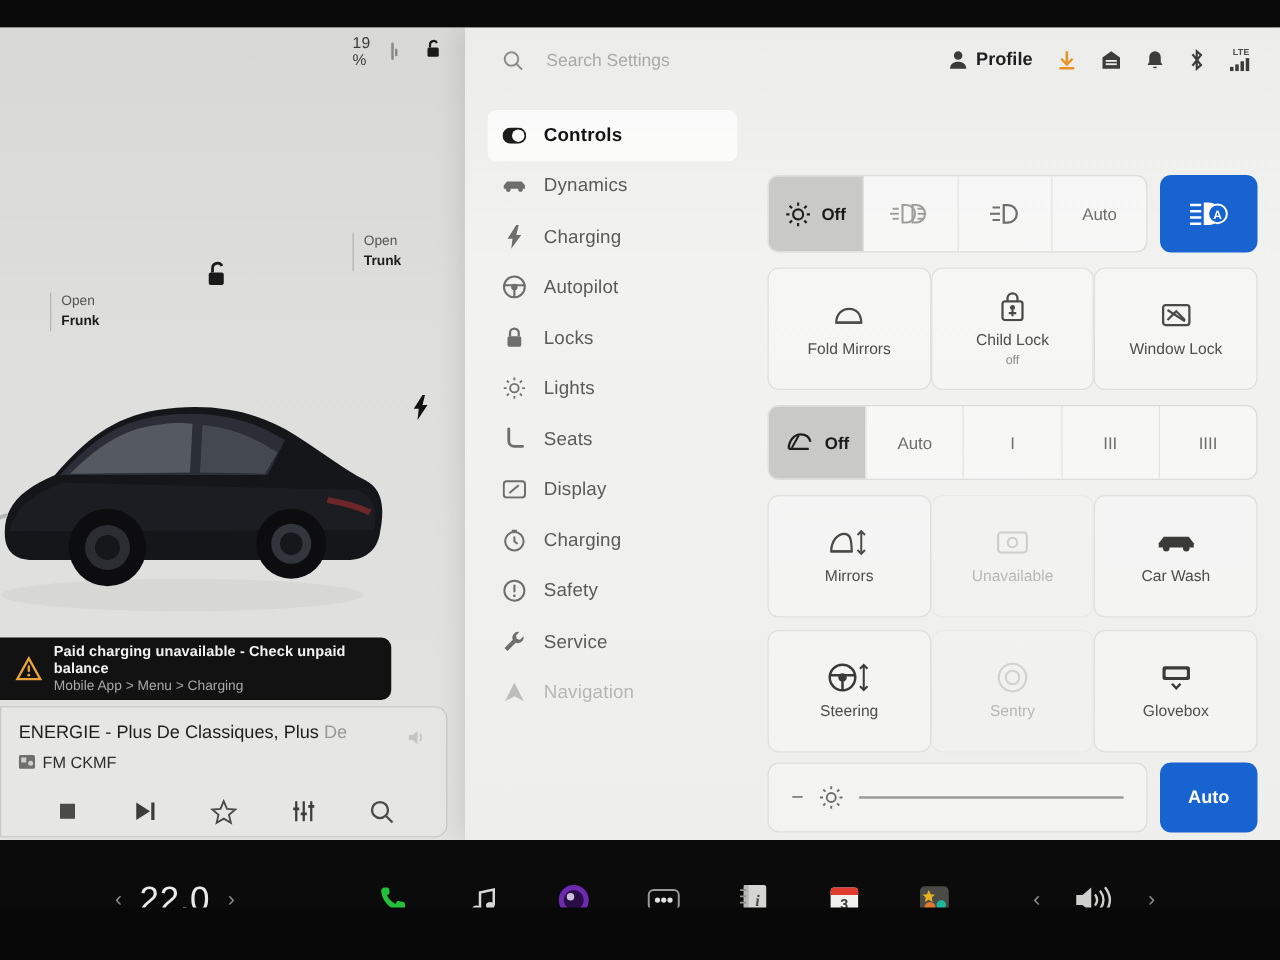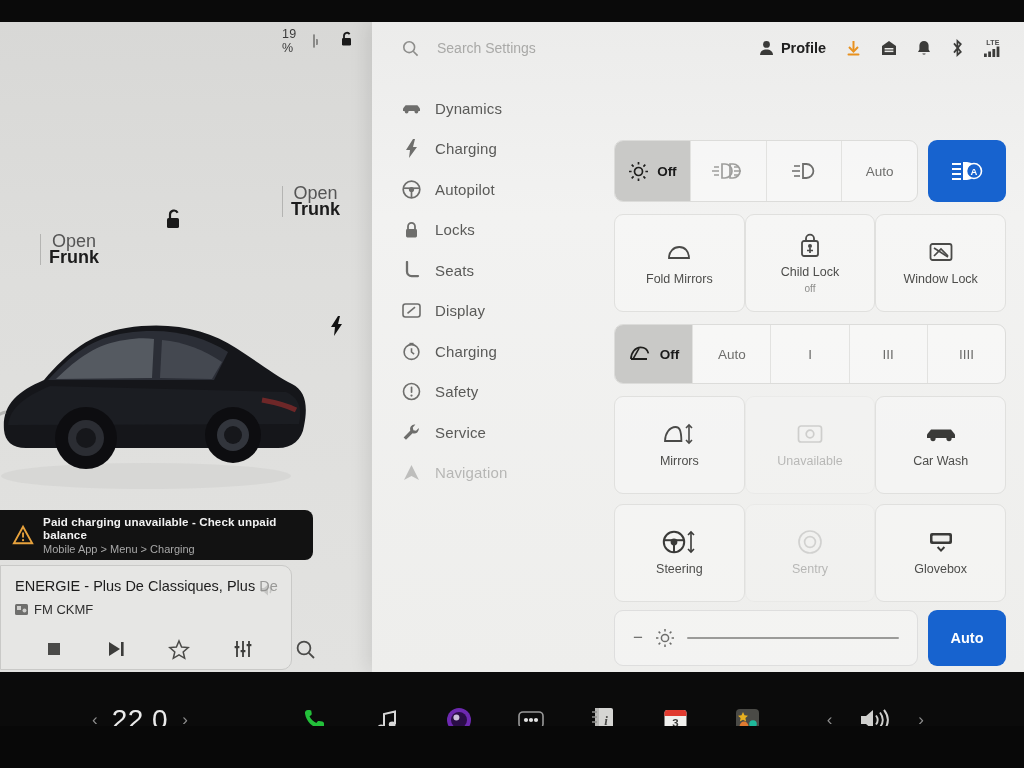--- a/index.html
+++ b/index.html
@@ -33,22 +33,22 @@
   }
   .sb-txt { font-size:12.5px; color:#3a3a3a; letter-spacing:.2px; }
   .batt-shell {
     width:38px;height:14px;border:1.5px solid #8a8a88;border-radius:2.5px;
     position:relative;background:#b9b9b7;
   }
   .batt-shell::after{content:"";position:absolute;right:-4px;top:4px;width:2.5px;height:6px;background:#8a8a88;border-radius:0 1px 1px 0;}
   .batt-fill{position:absolute;left:1px;top:1px;bottom:1px;width:19%;background:#f0a030;border-radius:1.5px;}
 
   .open-label{
-    position:absolute;font-size:18px;line-height:15.5px;color:#555;
-    padding-left:8px;border-left:1.4px solid #b4b4b2;text-align:center;
+    position:absolute;font-size:11px;line-height:15.5px;color:#555;
+    padding-left:8px;border-left:1.4px solid #b4b4b2;
   }
   .open-label b{display:block;color:#1c1c1c;font-weight:700;}
   #lbl-frunk{left:40px;top:212px;}
   #lbl-trunk{left:282px;top:164px;}
   #unlock-icon{position:absolute;left:164px;top:186px;}
   #bolt-icon{position:absolute;left:330px;top:294px;}
 
   #car-img{position:absolute;left:-14px;top:258px;width:330px;height:220px;}
 
   
@@ -56,21 +56,21 @@
     position:absolute;left:0;top:488px;width:313px;height:50px;
     background:#121212;border-radius:0 8px 8px 0;
     display:flex;align-items:center;gap:9px;padding:0 12px;
   }
   #toast-body{display:flex;flex-direction:column;gap:2px;}
   #toast-title{font-size:11.6px;font-weight:700;color:#f2f2f2;letter-spacing:.1px;}
   #toast-sub{font-size:11px;color:#a8a8a8;}
 
   
   #media-card{
-    position:absolute;left:0;top:543px;width:292px;height:105px;
+    position:absolute;left:0;top:543px;width:358px;height:105px;
     background:#e6e6e4;border:1px solid #c9c9c7;border-radius:0 10px 10px 0;
   }
   #media-title{position:absolute;left:14px;top:12px;font-size:14.5px;color:#1d1d1d;white-space:nowrap;}
   #media-title .fade{color:#9a9a98;}
   #media-sub{position:absolute;left:14px;top:36px;font-size:13px;color:#2e2e2e;display:flex;align-items:center;gap:6px;}
   #media-controls{position:absolute;left:0;top:62px;width:358px;height:42px;display:flex;align-items:center;justify-content:space-around;padding:0 22px;}
   #media-mute{position:absolute;right:14px;top:16px;opacity:.35;}
 
   
   #settings{
@@ -334,20 +334,29 @@
               <rect x="0" y="7.5" width="2.8" height="3.5" fill="#3c3c3a"></rect>
               <rect x="4.2" y="5.5" width="2.8" height="5.5" fill="#3c3c3a"></rect>
               <rect x="8.4" y="3" width="2.8" height="8" fill="#3c3c3a"></rect>
               <rect x="12.6" y="0.5" width="2.8" height="10.5" fill="#3c3c3a"></rect>
             </svg>
           </div>
         </div>
       </div>
 
       <div id="sidebar">
+          <div class="nav-item active">
+            <span class="nav-ico">
+              <svg width="19" height="13" viewBox="0 0 19 13">
+                <rect x="0" y="0" width="19" height="13" rx="6.5" fill="#1c1c1a"></rect>
+                <circle cx="12.6" cy="6.5" r="5" fill="#fff"></circle>
+              </svg>
+            </span>
+            <span class="nav-label">Controls</span>
+          </div>
           <div class="nav-item">
             <span class="nav-ico">
               <svg width="19" height="13" viewBox="0 0 19 13">
                 <path d="M1 9V6.4l2.6-3.2h11.8L18 6.4V9z" fill="#6e6e6c"></path>
                 <circle cx="4.6" cy="9.6" r="1.9" fill="#6e6e6c"></circle>
                 <circle cx="14.4" cy="9.6" r="1.9" fill="#6e6e6c"></circle>
               </svg>
             </span>
             <span class="nav-label">Dynamics</span>
           </div>
@@ -371,20 +380,31 @@
             <span class="nav-label">Autopilot</span>
           </div>
           <div class="nav-item">
             <span class="nav-ico">
               <svg width="15" height="18" viewBox="0 0 15 18">
                 <path d="M4 8V5.4a3.5 3.5 0 0 1 7 0V8" fill="none" stroke="#6e6e6c" stroke-width="1.8"></path>
                 <rect x="2" y="8" width="11" height="8.4" rx="1.4" fill="#6e6e6c"></rect>
               </svg>
             </span>
             <span class="nav-label">Locks</span>
+          </div>
+          <div class="nav-item">
+            <span class="nav-ico">
+              <svg width="19" height="19" viewBox="0 0 19 19">
+                <circle cx="9.5" cy="9.5" r="3.4" fill="none" stroke="#6e6e6c" stroke-width="1.5"></circle>
+                <g stroke="#6e6e6c" stroke-width="1.5">
+                  <path d="M9.5 1v2.2M9.5 15.8V18M1 9.5h2.2M15.8 9.5H18M3.5 3.5l1.6 1.6M13.9 13.9l1.6 1.6M15.5 3.5l-1.6 1.6M5.1 13.9 3.5 15.5"></path>
+                </g>
+              </svg>
+            </span>
+            <span class="nav-label">Lights</span>
           </div>
           <div class="nav-item">
             <span class="nav-ico">
               <svg width="17" height="19" viewBox="0 0 17 19">
                 <path d="M4 1v9.5c0 2.6 2 4.6 4.6 4.6H15" fill="none" stroke="#6e6e6c" stroke-width="2.3" stroke-linecap="round"></path>
               </svg>
             </span>
             <span class="nav-label">Seats</span>
           </div>
           <div class="nav-item">

